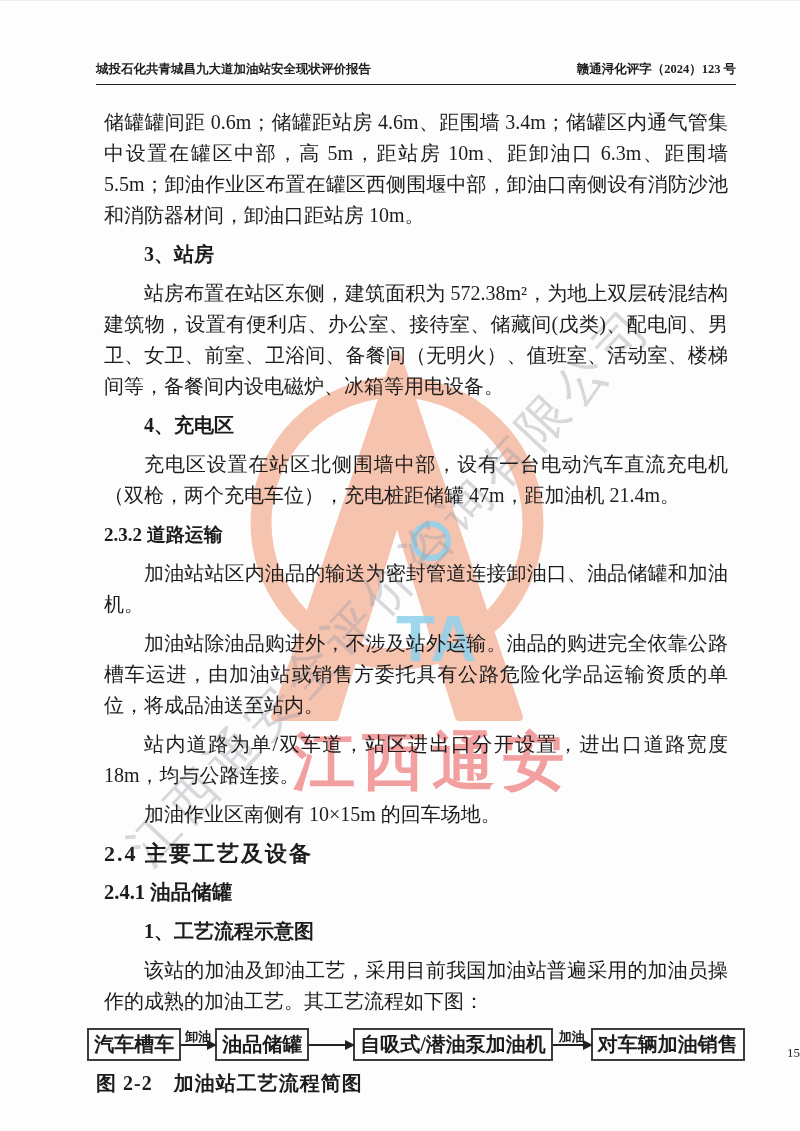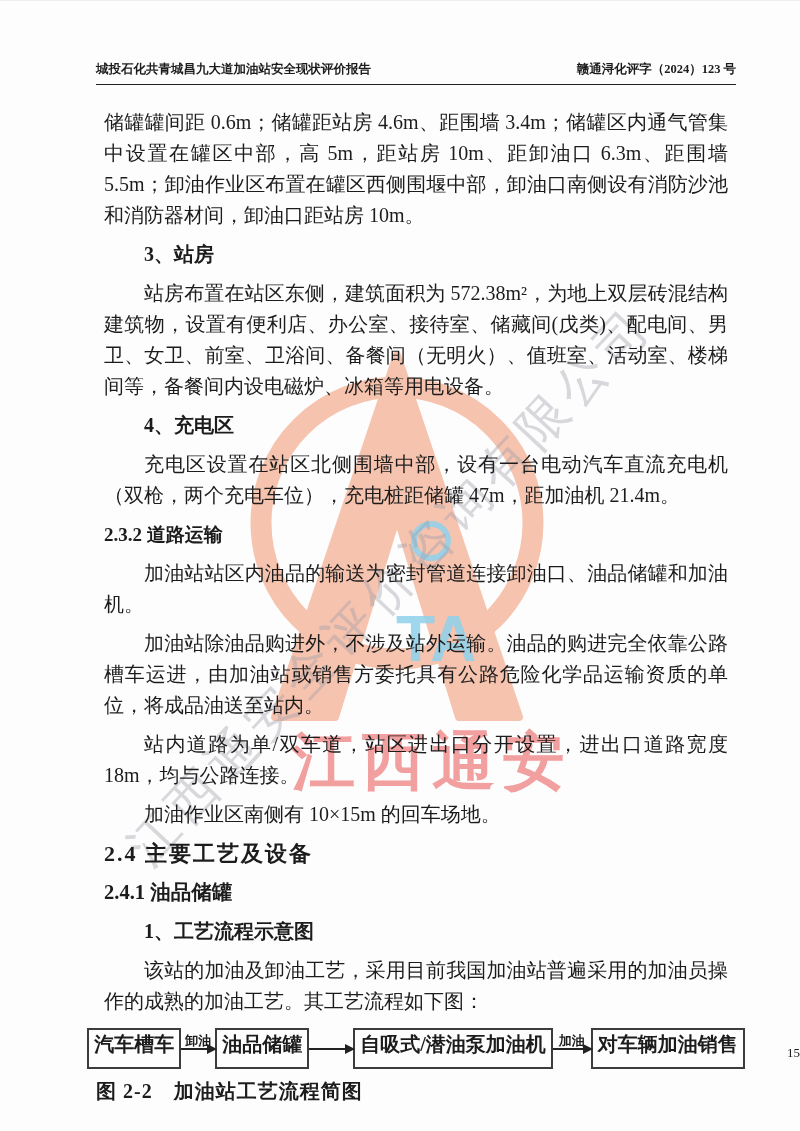--- a/index.html
+++ b/index.html
@@ -50,21 +50,21 @@
   .h-24{font-weight:bold;font-size:22px;margin:9px 0 0 0;letter-spacing:2px;}
   .h-241{font-weight:bold;font-size:20.5px;margin:7px 0 0 0;}
   .h-sub1{font-weight:bold;text-indent:2em;margin-top:3px;}
   
   .flow{
     display:flex;align-items:center;justify-content:center;
     margin-top:11px;
   }
   .flow-box{
     border:2px solid #3c3c3c;
-    padding:1px 5px 10px 5px;
+    padding:1px 5px 2px 5px;
     font-weight:bold;font-size:20px;line-height:26px;
     white-space:nowrap;background:transparent;
   }
   .flow-arrow{
     position:relative;height:0;border-top:2px solid #222;
     flex:0 0 auto;
   }
   .flow-arrow::after{
     content:"";position:absolute;right:-2px;top:-6px;
     border-left:10px solid #222;

